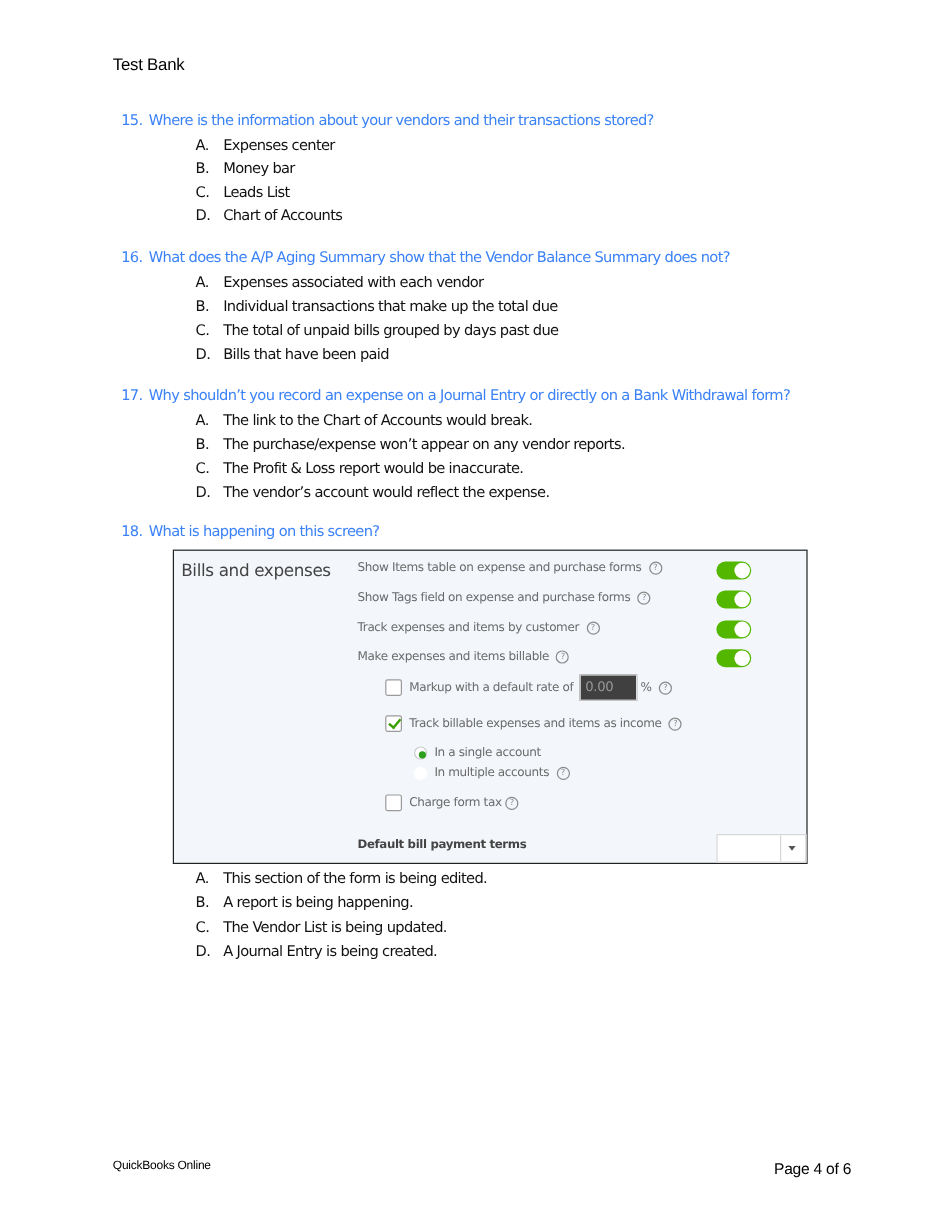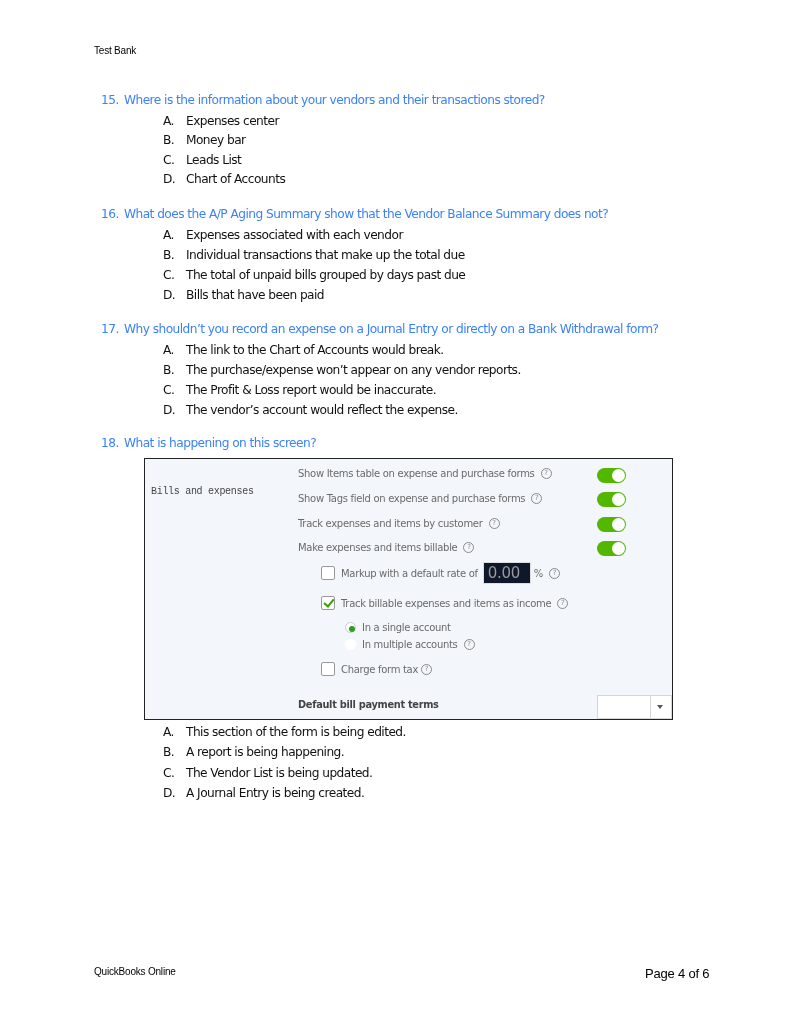--- a/index.html
+++ b/index.html
@@ -1,34 +1,34 @@
 <!DOCTYPE html>
 <html><head>
   <meta charset="utf-8">
   <style>
     html, body { margin: 0; padding: 0; background: #ffffff; }
     body { width: 791px; height: 1024px; position: relative; overflow: hidden; }
-    .hdr { position: absolute; left: 94px; top: 45px; font-family: "Liberation Sans", sans-serif; font-size: 10px; color: #000; letter-spacing: -0.2px; }
+    .hdr { position: absolute; left: 94px; top: 45px; font-family: "Liberation Sans", sans-serif; font-size: 14px; color: #000; letter-spacing: -0.2px; }
     .ftr-l { position: absolute; left: 94px; top: 966px; font-family: "Liberation Sans", sans-serif; font-size: 10px; color: #000; letter-spacing: -0.2px; }
     .ftr-r { position: absolute; left: 645px; top: 966px; font-family: "Liberation Sans", sans-serif; font-size: 13px; color: #000; letter-spacing: -0.2px; }
     .q { position: absolute; left: 101px; font-family: "DejaVu Sans", sans-serif; font-size: 12.2px; color: #3b82f6; letter-spacing: -0.55px; }
     .q .num { display: inline-block; width: 23px; }
     .opt { position: absolute; left: 163px; font-family: "DejaVu Sans", sans-serif; font-size: 12.2px; color: #111; letter-spacing: -0.55px; white-space: nowrap; }
     .opt .let { display: inline-block; width: 23px; }
 
     
     .panel { position: absolute; left: 144px; top: 458px; width: 529px; height: 262px; border: 1px solid #222; background: #f3f7fc; box-sizing: border-box; font-family: "DejaVu Sans", sans-serif; color: #555; }
-    .panel .sec { position: absolute; left: 6px; top: 27px; font-size: 10px; color: #444; letter-spacing: -0.3px; font-family: Liberation Mono, monospace; }
+    .panel .sec { position: absolute; left: 6px; top: 9px; font-size: 14px; color: #444; letter-spacing: -0.3px; }
     .prow { position: absolute; left: 153px; font-size: 10px; color: #6a6a6a; letter-spacing: -0.3px; white-space: nowrap; display: flex; align-items: center; }
     .help { display: inline-block; width: 9px; height: 9px; border: 1px solid #8a8a8a; border-radius: 50%; font-size: 7px; line-height: 9px; text-align: center; color: #8a8a8a; margin-left: 6px; }
     .toggle { position: absolute; left: 452px; width: 29px; height: 15px; border-radius: 8px; background: #53b700; }
     .toggle .knob { position: absolute; right: 1px; top: 1px; width: 13px; height: 13px; border-radius: 50%; background: #fff; }
     .cbox { display: inline-block; width: 14px; height: 14px; border: 1px solid #9a9a9a; border-radius: 2px; background: #fff; margin-right: 6px; position: relative; box-sizing: border-box; }
     .cbox.checked::after { content: ""; position: absolute; left: 4px; top: 0px; width: 4px; height: 8px; border: solid #3aa000; border-width: 0 2px 2px 0; transform: rotate(40deg); }
-    .rate { display: inline-block; width: 48px; height: 22px; background: #0f172a; border: 1px solid #dedede; box-sizing: border-box; color: #999; font-size: 15px; line-height: 20px; padding-left: 4px; margin-left: 5px; margin-right: 3px; }
+    .rate { display: inline-block; width: 48px; height: 22px; background: #404040; border: 1px solid #dedede; box-sizing: border-box; color: #999; font-size: 11px; line-height: 20px; padding-left: 4px; margin-left: 5px; margin-right: 3px; }
     .radio { display: inline-block; width: 11px; height: 11px; border-radius: 50%; background: #fff; margin-right: 6px; position: relative; box-sizing: border-box; }
     .radio.sel::after { content: ""; position: absolute; left: 3px; top: 3px; width: 6px; height: 6px; border-radius: 50%; background: #2ca01c; }
     .radio.sel { border: 1px solid #ccc; }
     .terms-label { position: absolute; left: 153px; top: 240px; font-size: 9.8px; color: #444; font-weight: bold; letter-spacing: -0.3px; }
     .dd { position: absolute; left: 452px; top: 236px; width: 75px; height: 24px; background: #fff; border: 1px solid #d6d6d6; box-sizing: border-box; }
     .dd .sep { position: absolute; left: 52px; top: 0; width: 1px; height: 22px; background: #d6d6d6; }
     .dd .arrow { position: absolute; left: 59px; top: 9px; width: 0; height: 0; border-left: 3px solid transparent; border-right: 3px solid transparent; border-top: 4px solid #555; }
   </style>
 </head>
 <body>

